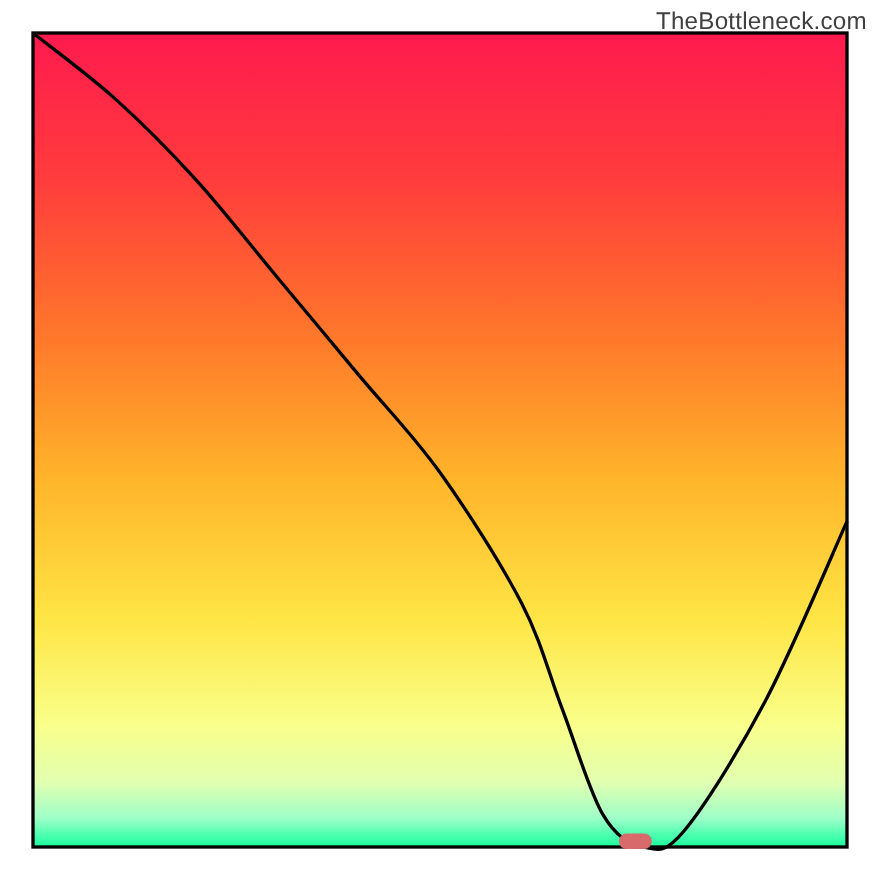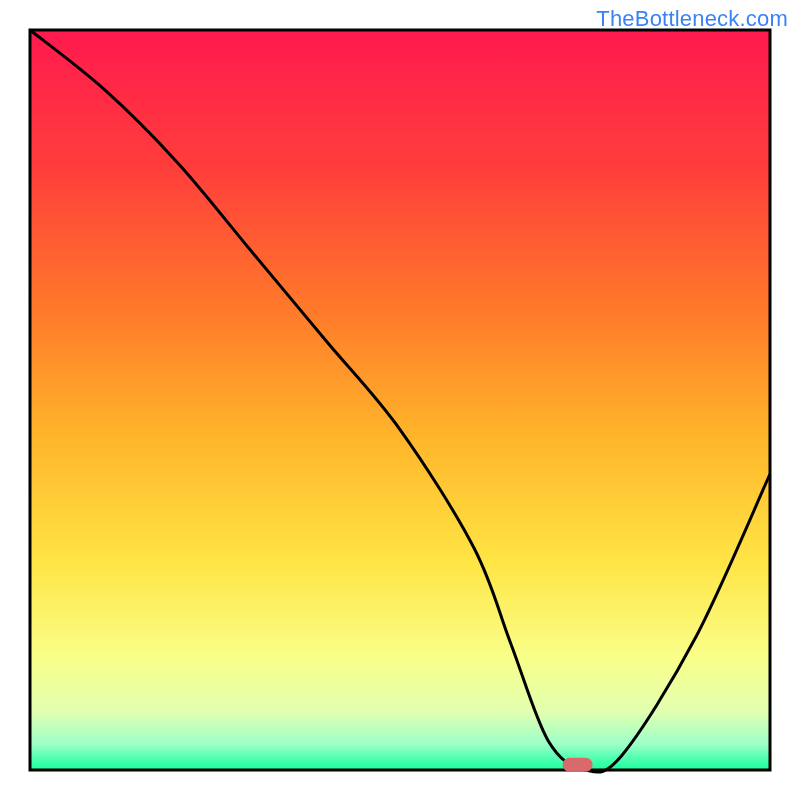--- a/index.html
+++ b/index.html
@@ -12,21 +12,21 @@
   }
   .chart-wrap {
     position: relative;
     width: 800px;
     height: 800px;
   }
   .watermark {
     position: absolute;
     top: 6px;
     right: 12px;
-    color: #3b82f6;
+    color: #404040;
     font-size: 22px;
     letter-spacing: 0.2px;
     z-index: 5;
     user-select: none;
   }
   svg.chart {
     display: block;
   }
 </style>
 </head>

